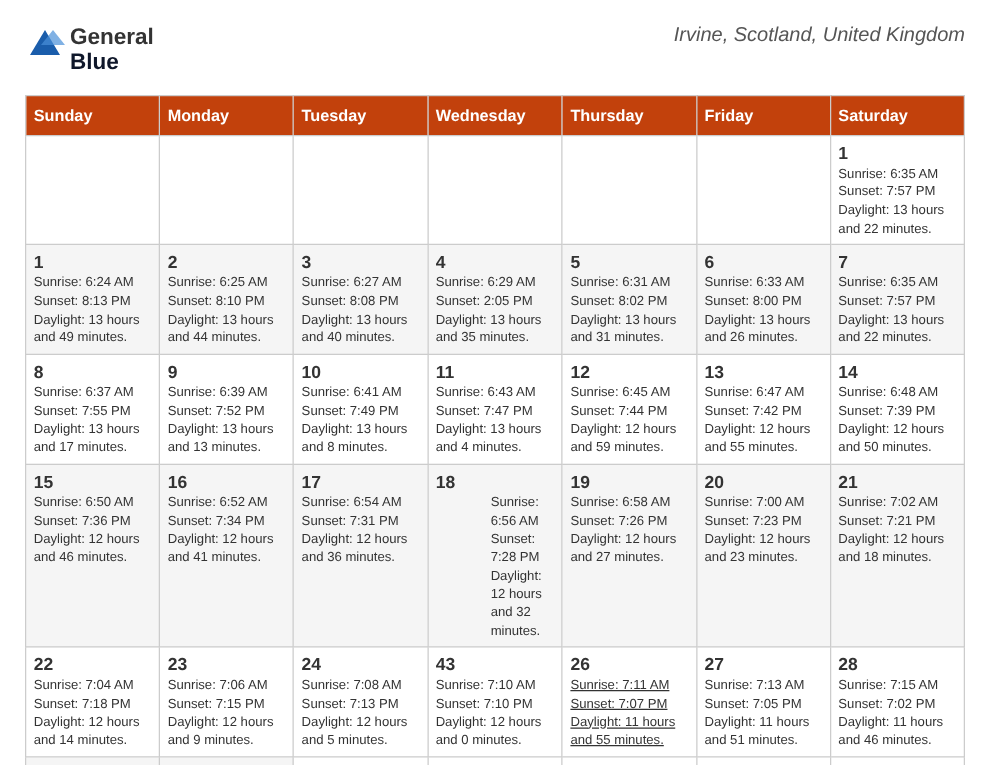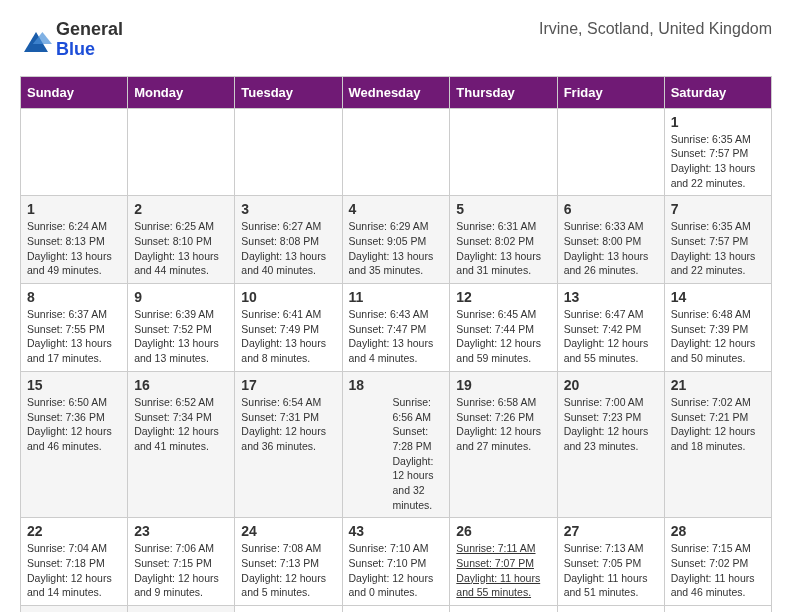--- a/index.html
+++ b/index.html
@@ -11,55 +11,56 @@
       padding: 20px;
     }
     .header-section {
       display: flex;
       justify-content: space-between;
       align-items: flex-start;
       margin-bottom: 16px;
     }
     .logo {
       display: flex;
-      align-items: flex-end;
+      align-items: flex-start;
       gap: 4px;
     }
     .logo-text {
       display: flex;
       flex-direction: column;
       font-size: 18px;
       font-weight: bold;
       line-height: 1.1;
     }
     .logo-general { color: #333; }
-    .logo-blue { color: #1d4ed8; }
+    .logo-blue { color: #0f172a; }
     .logo-icon {
       width: 32px;
       height: 32px;
     }
     .title-section {
       text-align: right;
     }
     .month-title {
       font-size: 36px;
       font-weight: bold;
       color: #333;
     }
     .subtitle {
       font-size: 16px;
       color: #555;
+      font-style: italic;
     }
     .calendar-table {
       width: 100%;
       border-collapse: collapse;
       font-size: 11px;
     }
     .calendar-table th {
-      background-color: #701a75;
+      background-color: #c2410c;
       color: #fff;
       padding: 8px 6px;
       text-align: left;
       font-size: 13px;
       font-weight: bold;
       border: 1px solid #ccc;
     }
     .calendar-table td {
       border: 1px solid #ccc;
       padding: 5px 6px;
@@ -152,21 +153,21 @@
         <td>
           <span class="day-number">3</span>
           <div class="day-info" style="white-space: pre-line;">Sunrise: 6:27 AM
 Sunset: 8:08 PM
 Daylight: 13 hours
 and 40 minutes.</div>
         </td>
         <td>
           <span class="day-number">4</span>
           <div class="day-info" style="white-space: pre-line;">Sunrise: 6:29 AM
-Sunset: 9:05 PM
+Sunset: 2:05 PM
 Daylight: 13 hours
 and 35 minutes.</div>
         </td>
         <td>
           <span class="day-number">5</span>
           <div class="day-info" style="white-space: pre-line;">Sunrise: 6:31 AM
 Sunset: 8:02 PM
 Daylight: 13 hours
 and 31 minutes.</div>
         </td>

